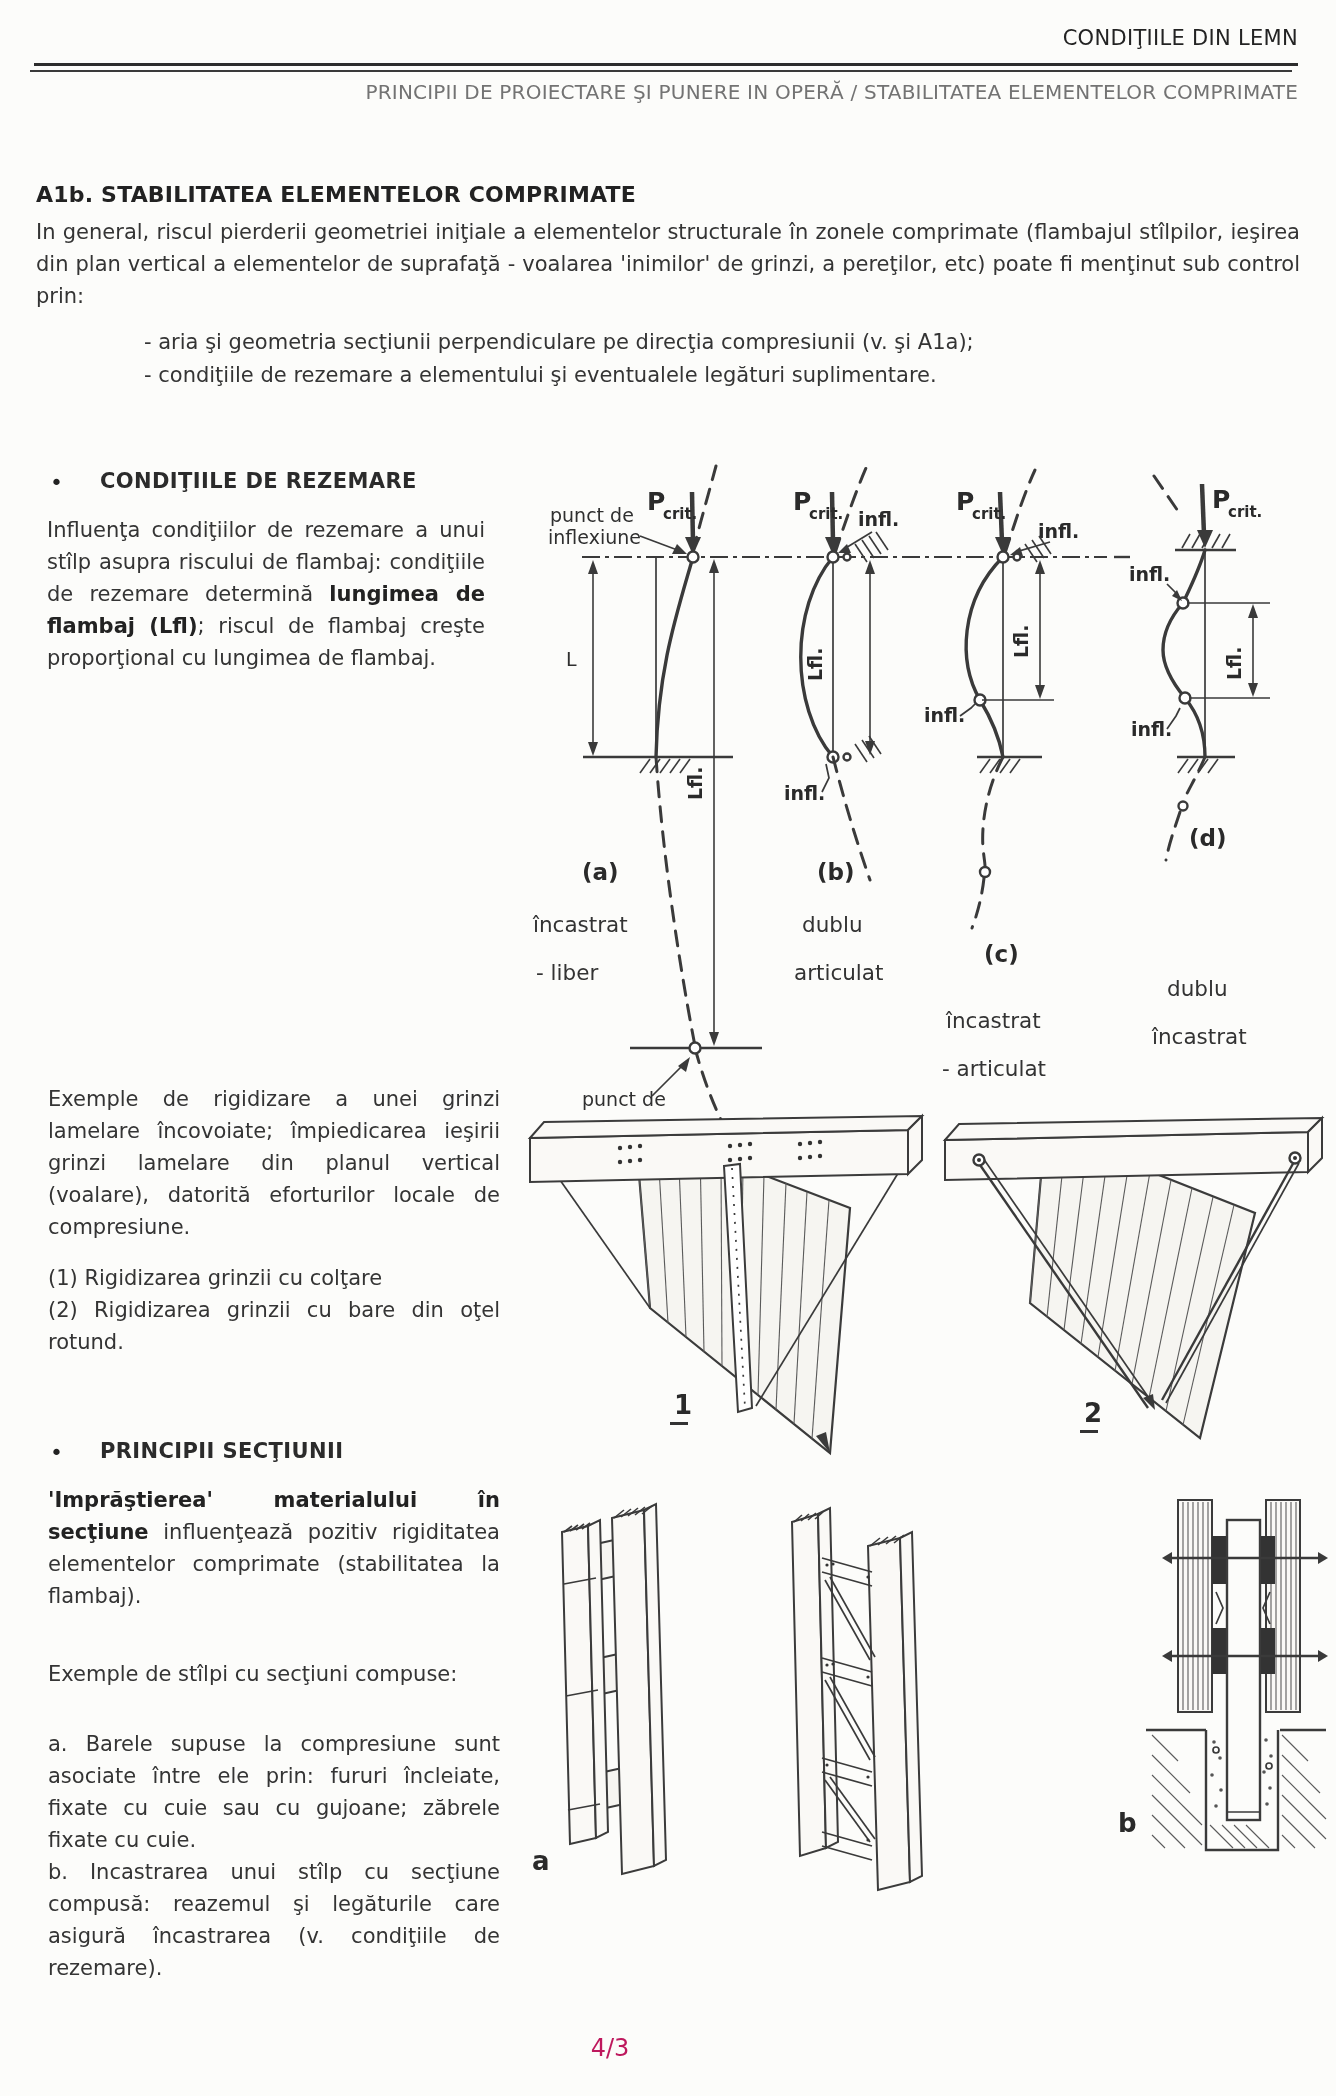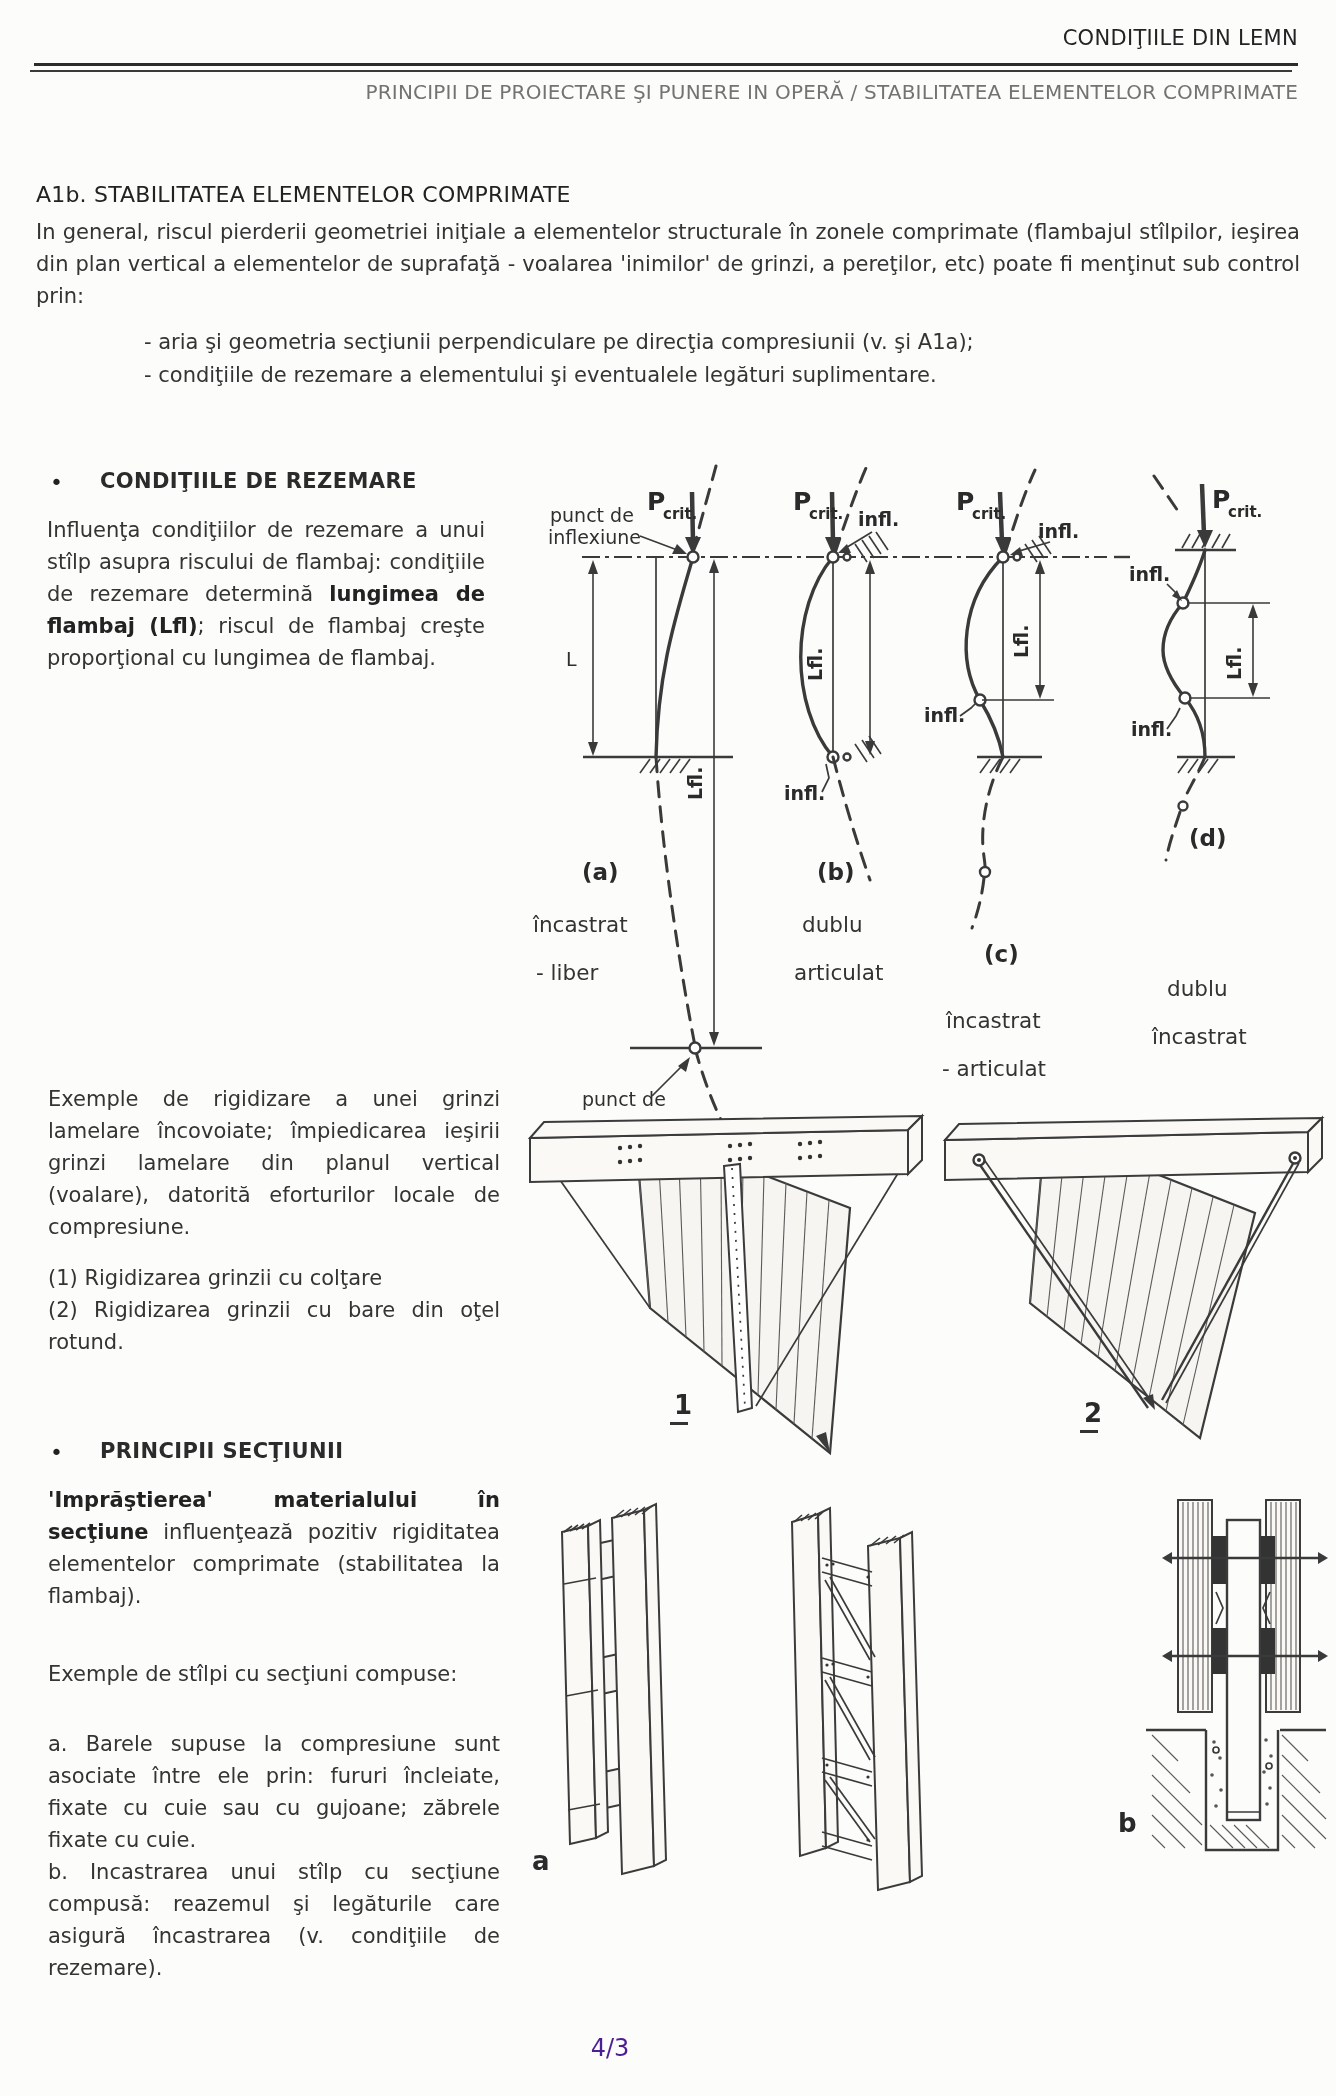--- a/index.html
+++ b/index.html
@@ -3,37 +3,37 @@
 <meta charset="utf-8">
 <style>
   html,body{margin:0;padding:0;background:#e8e8e6;}
   .page{position:relative;width:1336px;height:2096px;background:#fcfcfa;overflow:hidden;
         font-family:"DejaVu Sans",sans-serif;color:#333;}
   .abs{position:absolute;}
   .hdr-title{top:26px;left:700px;width:598px;text-align:right;font-size:21px;color:#232323;letter-spacing:.3px;}
   .rule1{top:63px;left:34px;width:1264px;height:3px;background:#2c2c2c;}
   .rule2{top:70px;left:30px;width:1262px;height:2px;background:#3a3a3a;}
   .hdr-sub{top:80px;left:180px;width:1118px;text-align:right;font-size:20px;color:#737373;letter-spacing:.2px;}
-  .sec-title{top:182px;left:36px;font-size:22px;font-weight:normal;color:#222;letter-spacing:.2px;}
+  .sec-title{top:182px;left:36px;font-size:22px;font-weight:bold;color:#222;letter-spacing:.2px;}
   .para{font-size:21px;line-height:32px;text-align:justify;color:#343434;}
   .intro{top:216px;left:36px;width:1264px;}
   .blist{top:326px;left:144px;width:1000px;font-size:21px;line-height:33px;color:#343434;}
   .bullet-dot{font-size:22px;color:#222;}
   .subhead{font-size:21px;color:#2b2b2b;letter-spacing:.4px;font-weight:bold;}
   .rez-bullet{top:470px;left:50px;}
   .rez-head{top:469px;left:100px;}
   .rez-para{top:514px;left:47px;width:438px;}
   .rig-para{top:1083px;left:48px;width:452px;}
   .rig-items{top:1254px;left:48px;width:452px;margin-top:8px;}
   .geo-bullet{top:1440px;left:50px;}
   .geo-head{top:1439px;left:100px;}
   .geo-p1{top:1484px;left:48px;width:452px;}
   .geo-p2{top:1658px;left:48px;width:452px;}
   .geo-p3{top:1728px;left:48px;width:452px;}
-  .footer{top:2034px;left:540px;width:140px;text-align:center;font-size:24px;color:#4c1d95;}
+  .footer{top:2034px;left:540px;width:140px;text-align:center;font-size:24px;color:#be185d;}
   b{color:#222;}
   
   .ln{stroke:#3a3a3a;stroke-width:1.7;fill:none;}
   .ln2{stroke:#3a3a3a;stroke-width:2.4;fill:none;}
   .curve{stroke:#3a3a3a;stroke-width:3.4;fill:none;stroke-linecap:round;}
   .dash{stroke:#3a3a3a;stroke-width:3;fill:none;stroke-dasharray:15 10;stroke-linecap:round;}
   .axis{stroke:#3a3a3a;stroke-width:2;fill:none;stroke-dasharray:18 5 4 5;}
   .dim{stroke:#3a3a3a;stroke-width:1.6;fill:none;}
   .fillc{fill:#3a3a3a;stroke:none;}
   .circ{fill:#fff;stroke:#3a3a3a;stroke-width:2.4;}

